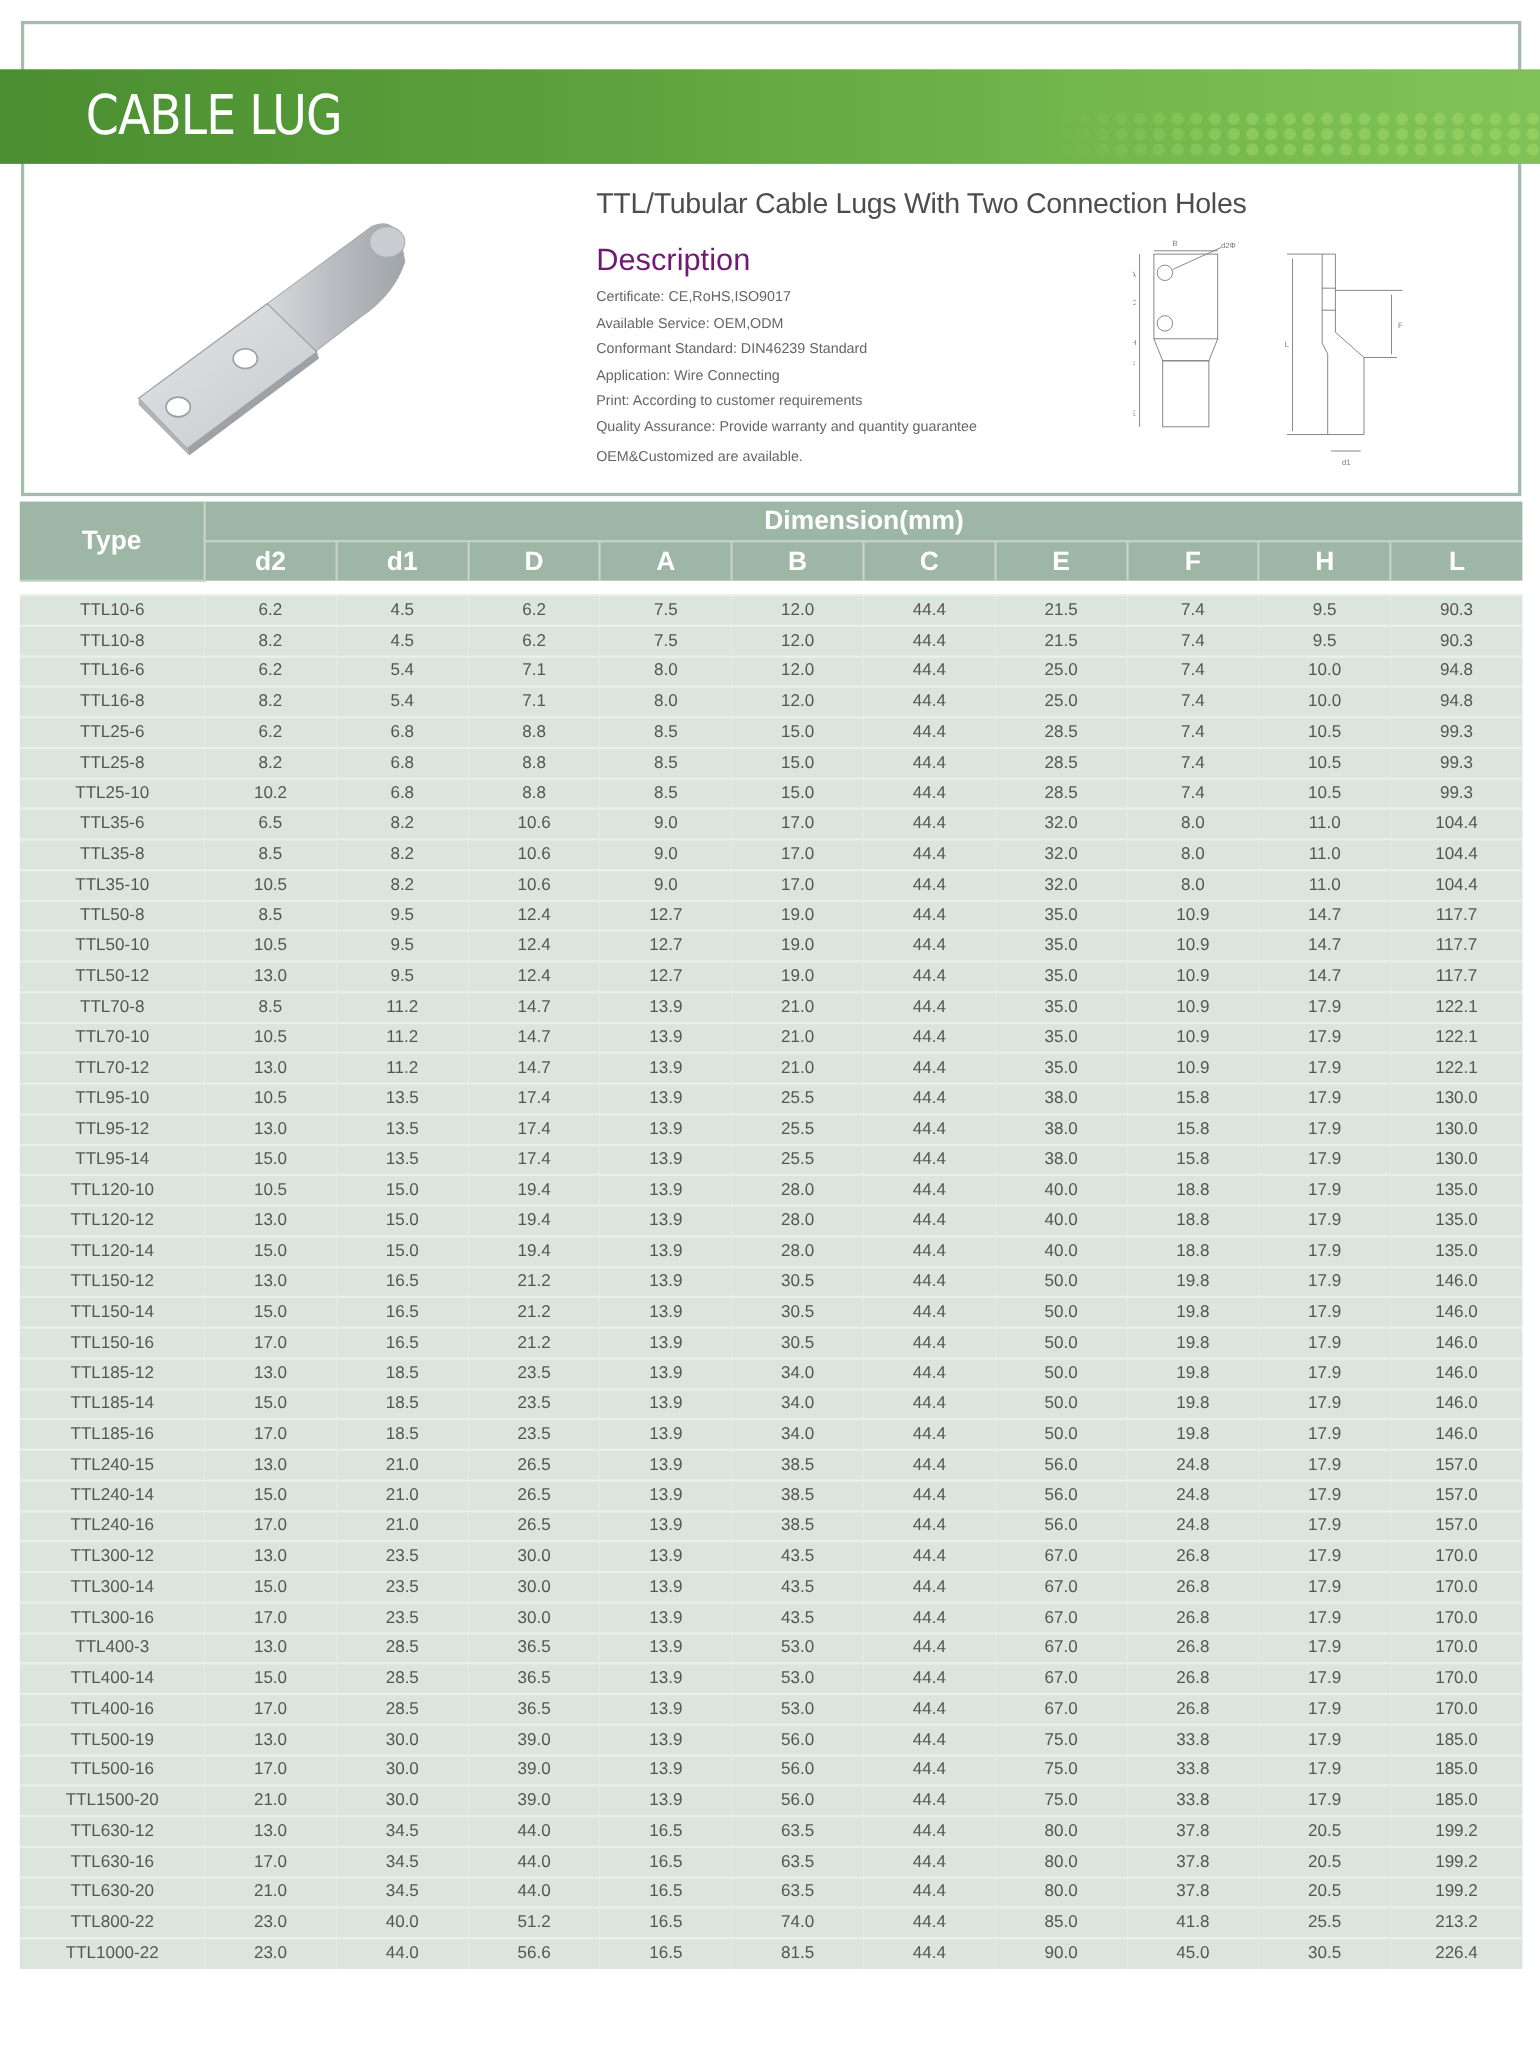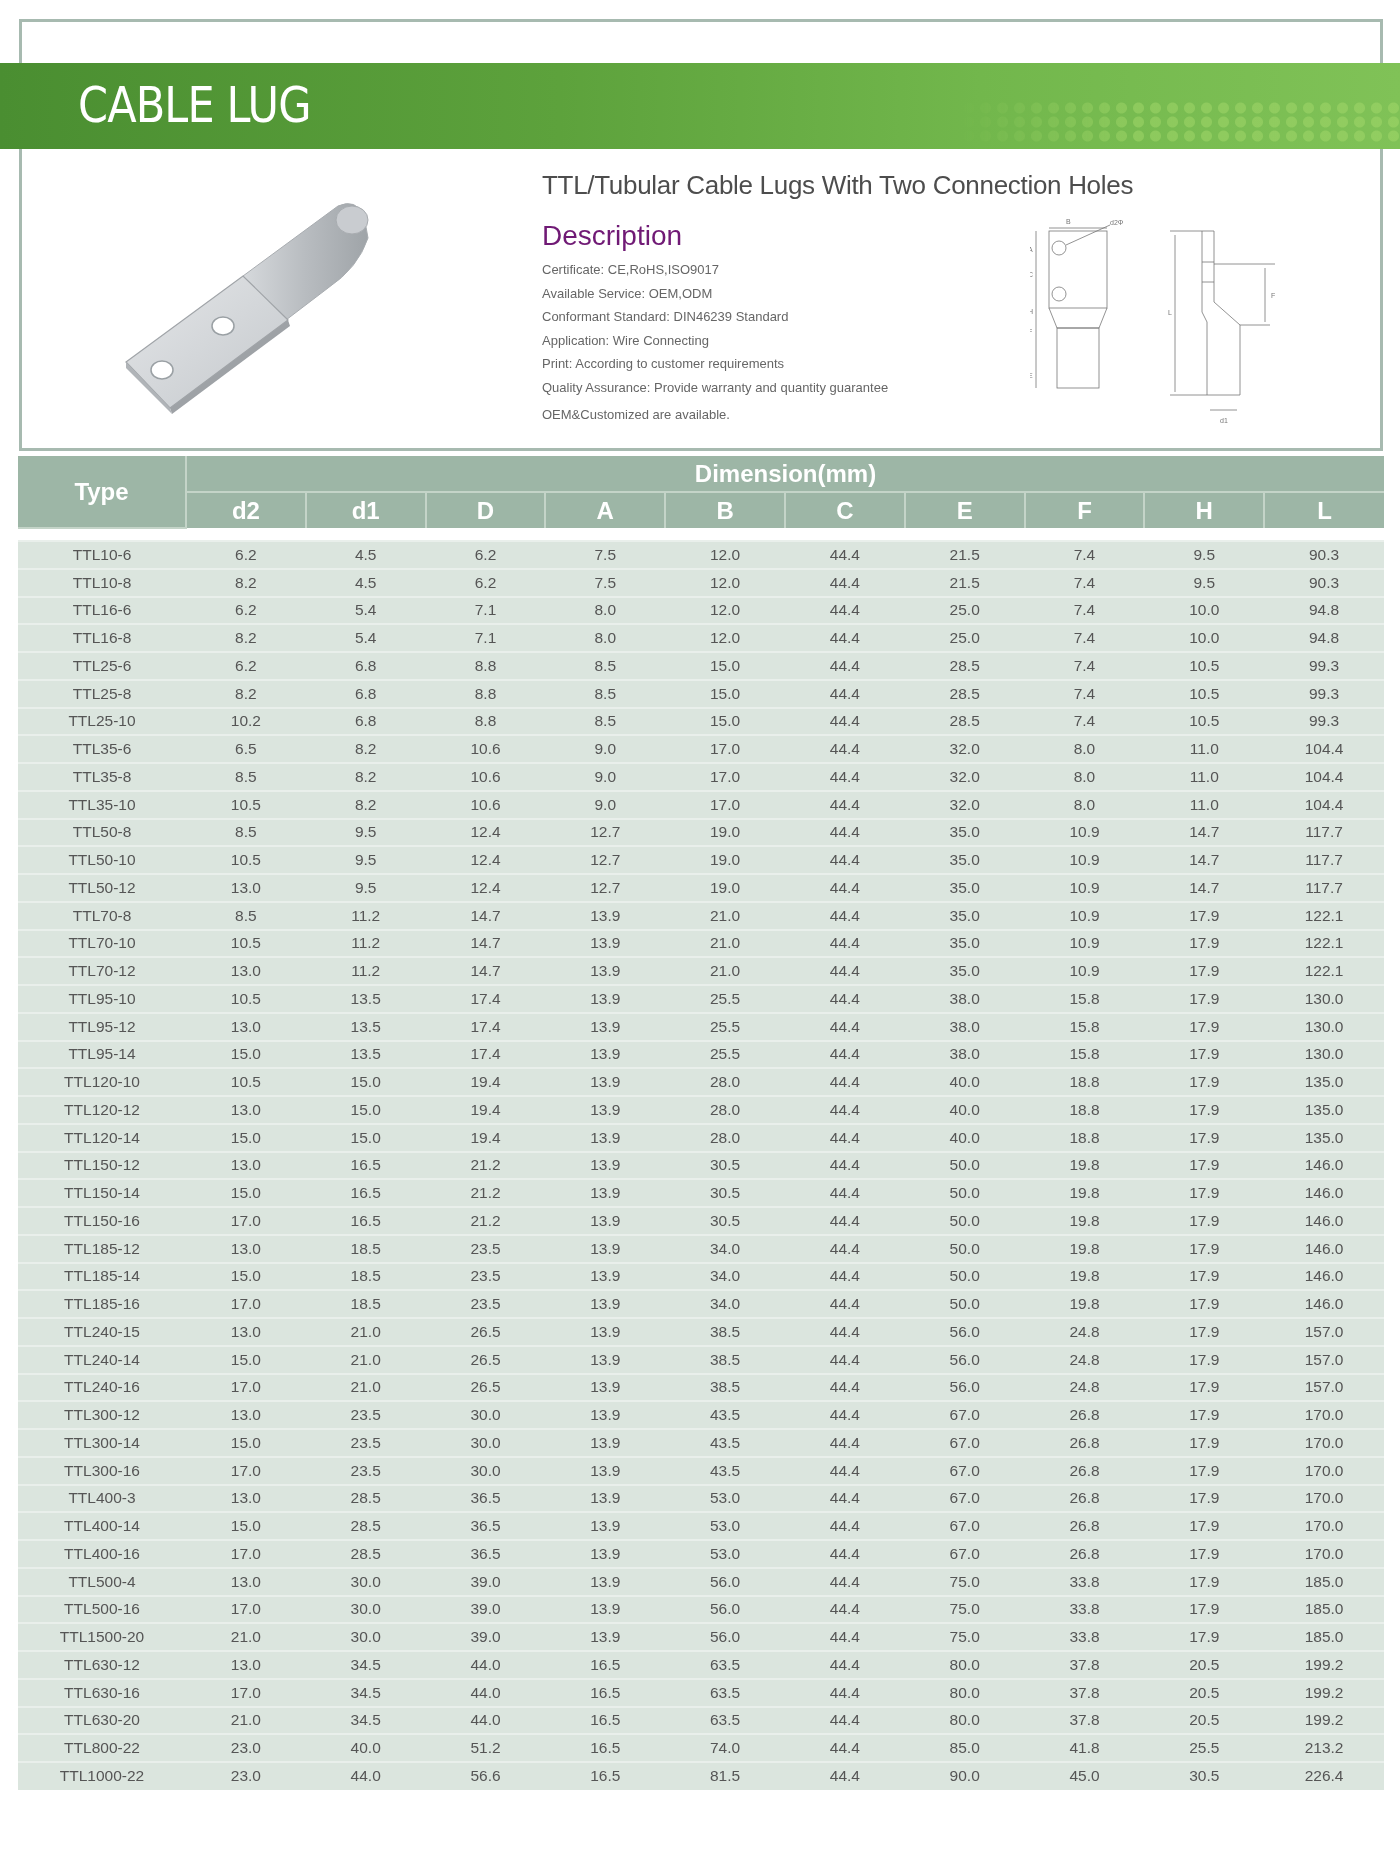--- a/index.html
+++ b/index.html
@@ -664,21 +664,21 @@
         <td>36.5</td>
         <td>13.9</td>
         <td>53.0</td>
         <td>44.4</td>
         <td>67.0</td>
         <td>26.8</td>
         <td>17.9</td>
         <td>170.0</td>
       </tr>
       <tr>
-        <td>TTL500-4</td>
+        <td>TTL500-19</td>
         <td>13.0</td>
         <td>30.0</td>
         <td>39.0</td>
         <td>13.9</td>
         <td>56.0</td>
         <td>44.4</td>
         <td>75.0</td>
         <td>33.8</td>
         <td>17.9</td>
         <td>185.0</td>

